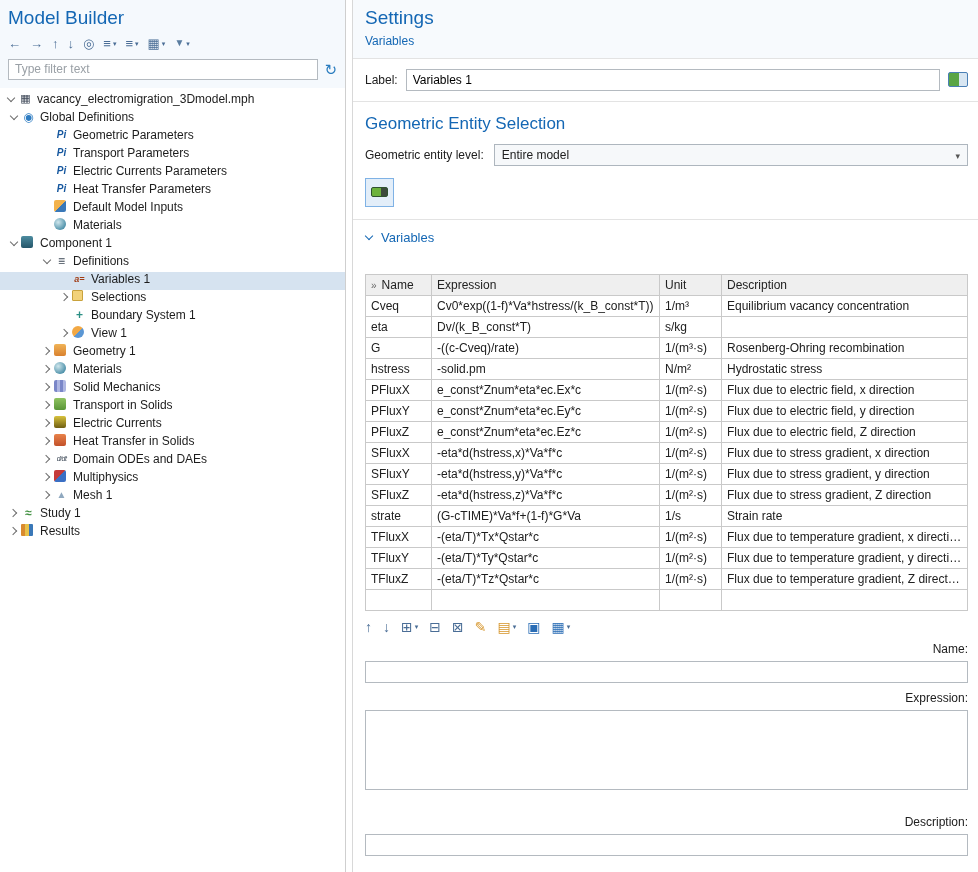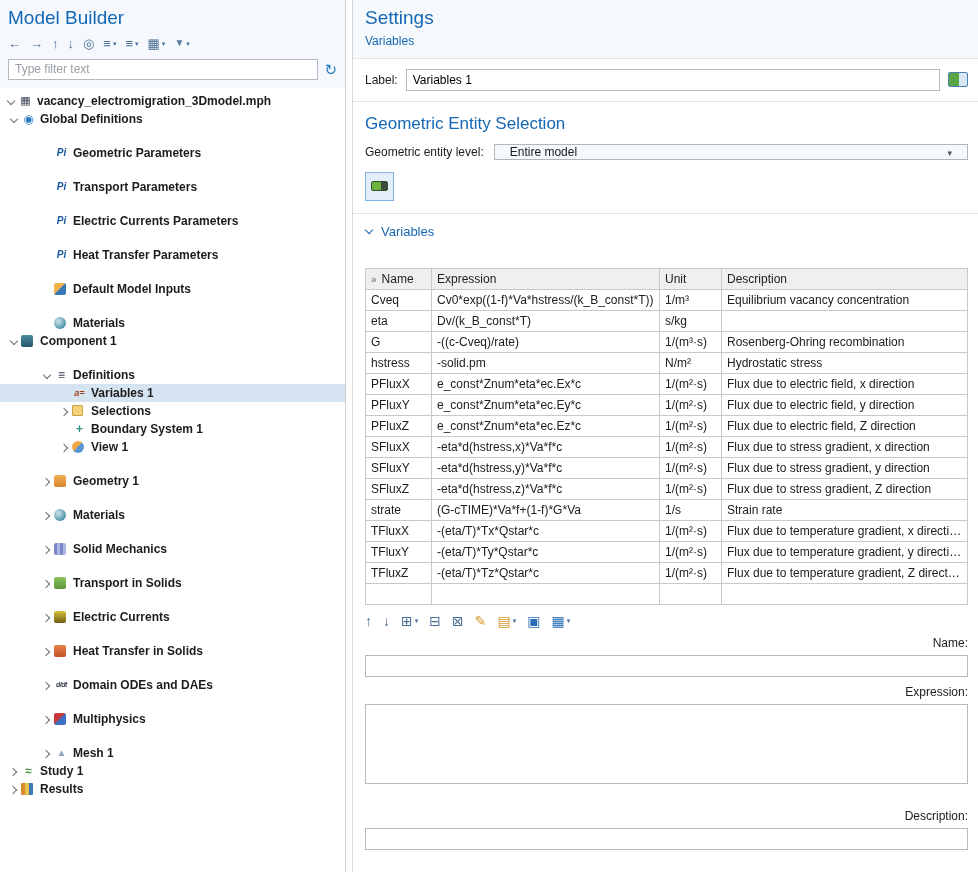--- a/index.html
+++ b/index.html
@@ -27,24 +27,24 @@
   .caret:empty { display:none; }
   .tb-btn[data-name="filter-icon"] .tb-glyph { color:#5a7da0; font-size:10px; }
 
   .filter-row { display:flex; align-items:center; gap:6px; }
   .filter-input { flex:1; height:21px; border:1px solid #b4bac0; background:#fff;
     padding:0 6px; font:inherit; color:#333; }
   .filter-input::placeholder { color:#9aa0a6; }
   .refresh-icon { color:#2a7dbf; font-size:15px; line-height:1; cursor:pointer; }
 
   .tree { flex:1; overflow:hidden; padding-top:4px; background:#fff; }
-  .tree-item { display:flex; align-items:center; height:18px; white-space:nowrap; cursor:default;font-weight:bold; }
+  .tree-item { display:flex; align-items:flex-start; height:18px; white-space:nowrap; cursor:default; }
   .tree-item[data-level="0"] { padding-left:5px; }
   .tree-item[data-level="1"] { padding-left:8px; }
-  .tree-item[data-level="2"] { padding-left:41px;margin-top:16px; }
+  .tree-item[data-level="2"] { padding-left:41px; }
   .tree-item[data-level="3"] { padding-left:59px; }
   .tree-item[data-selected="true"] { background:#d6e3f0; }
   .chev { flex:0 0 13px; width:13px; height:12px; position:relative; }
   .chev::before { content:""; position:absolute; top:3px; left:3px; width:5px; height:5px;
     border-right:1.4px solid #6d6d6d; border-bottom:1.4px solid #6d6d6d; display:none; }
   .chev[data-state="expanded"]::before { display:block; transform:rotate(45deg); }
   .chev[data-state="collapsed"]::before { display:block; transform:rotate(-45deg); top:4px; left:2px; }
 
   .ticon { flex:0 0 15px; width:15px; height:14px; margin-right:4px;
     display:inline-flex; align-items:center; justify-content:center; font-size:11px; }
@@ -83,22 +83,22 @@
 
   .label-row { display:flex; align-items:center; gap:8px; margin:10px 0; }
   .label-row label { flex:0 0 auto; }
   .label-input { flex:1; height:22px; border:1px solid #b4bac0; padding:0 6px; font:inherit; }
   .label-side-icon { flex:0 0 20px; width:20px; height:15px; border:1px solid #4a7fb5; border-radius:2px;
     background:linear-gradient(90deg,#5aa545 55%,#d8e6f2 55%); cursor:pointer; }
 
   .section-title { color:#1467b4; font-size:17px; margin:12px 0 4px 0; }
   .gel-row { display:flex; align-items:center; margin:10px 0 12px 0; }
   .gel-row label { margin-right:10px; flex:0 0 auto; }
-  .dropdown { flex:1; height:16px; border:1px solid #aeb6be; background:#f6f8fa;
-    display:flex; align-items:center; justify-content:space-between; padding:0 15px; cursor:pointer; }
+  .dropdown { flex:1; height:22px; border:1px solid #aeb6be; background:#f6f8fa;
+    display:flex; align-items:center; justify-content:space-between; padding:0 7px; cursor:pointer; }
   .dd-caret::before { content:"▾"; font-size:9px; color:#555; }
 
   .toggle-row { margin:2px 0 12px 0; }
   .active-toggle { width:29px; height:29px; border:1px solid #7fb2e5; background:#e3eef9;
     display:inline-flex; align-items:center; justify-content:center; cursor:pointer; }
   .toggle-inner { width:17px; height:10px; border:1px solid #2f5230; border-radius:2px;
     background:linear-gradient(90deg,#6cb23c 60%,#3c4a3c 60%); }
 
   .var-section-head { display:flex; align-items:center; gap:7px; margin:10px 0 9px 0;
     color:#1467b4; font-size:13px; cursor:pointer; }

